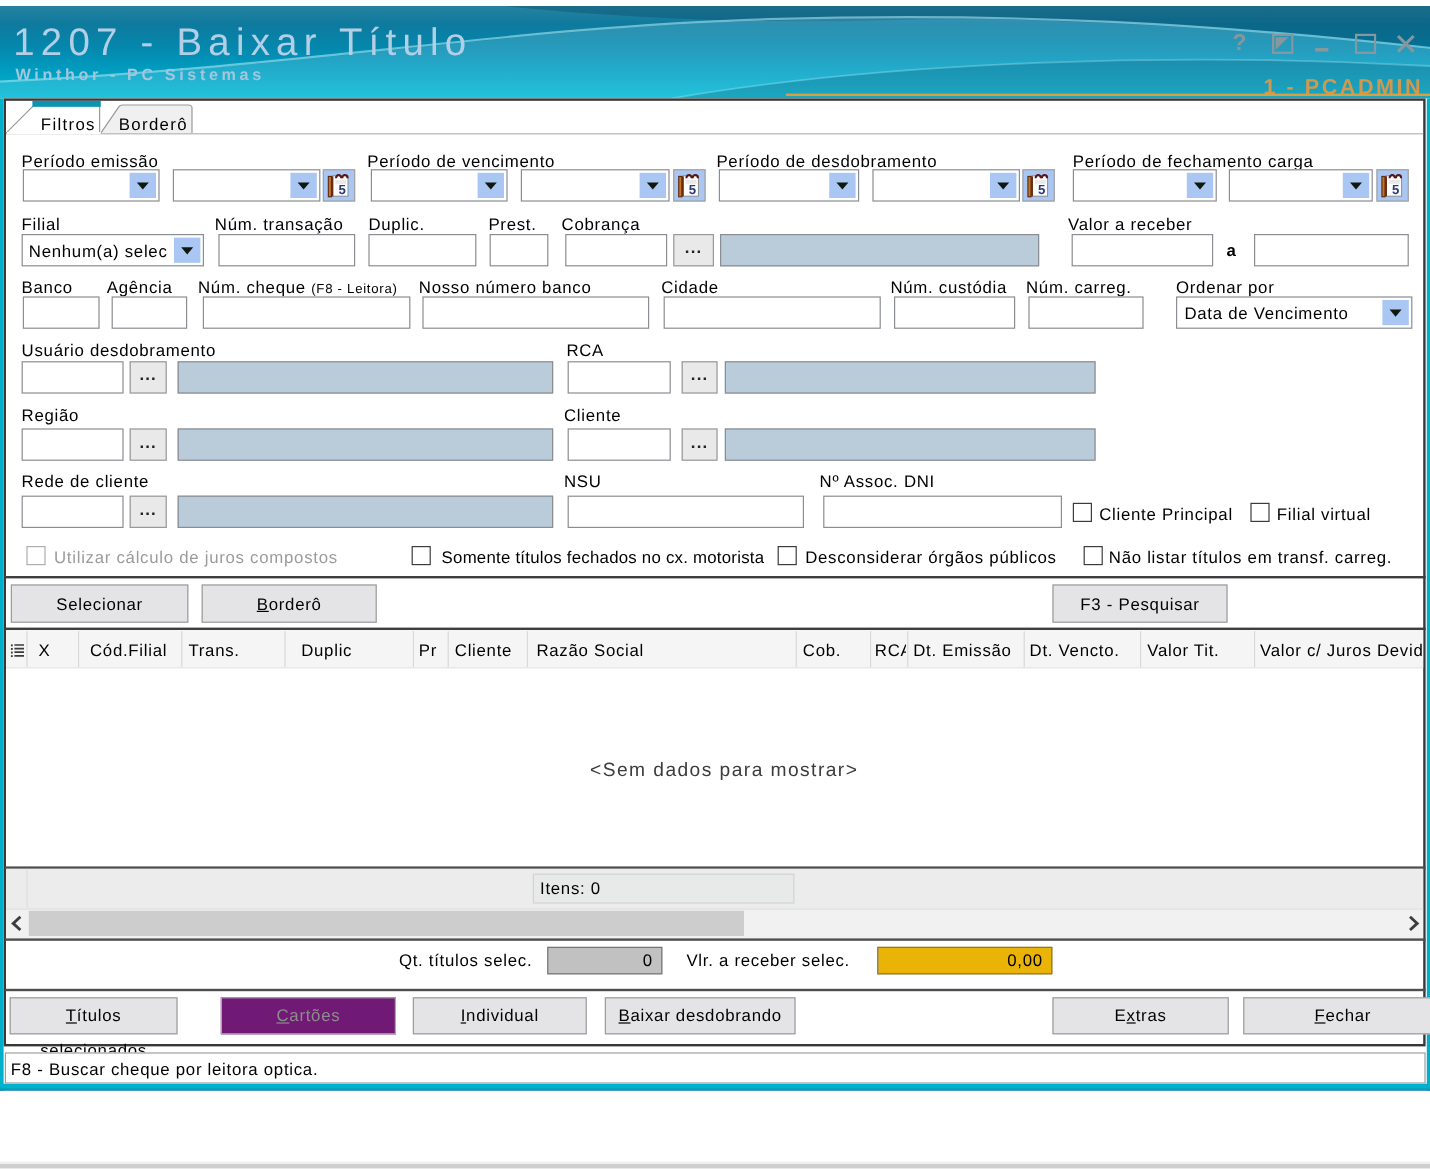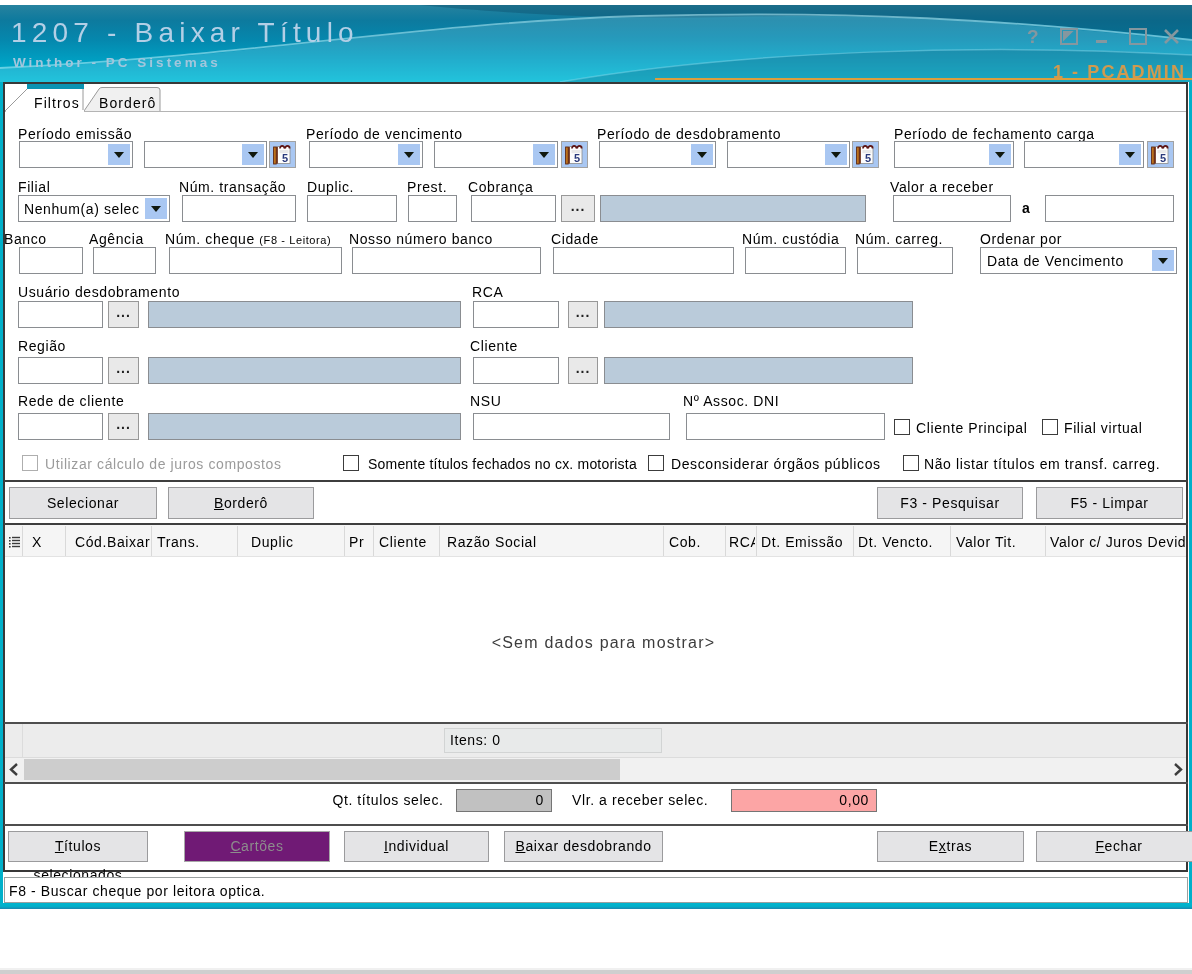--- a/index.html
+++ b/index.html
@@ -34,21 +34,21 @@
 
   <div class="abs" id="titlebar" style="left:0;top:5px;width:1192px;height:77px;overflow:hidden;
      background:linear-gradient(180deg,#27829f 0%,#0d7a9e 20%,#0587ad 45%,#009fc2 72%,#00bad5 100%);">
     <svg width="1192" height="77" style="position:absolute;left:0;top:0;">
       <path d="M420,0 L1192,0 L1192,34 C1030,16 900,8 730,12 C610,15 500,8 420,0 Z" fill="rgba(8,68,96,0.35)"></path>
       <path d="M0,64 C250,52 430,18 640,12 C850,6 1010,16 1192,36 L1192,77 L0,77 Z" fill="rgba(170,235,248,0.20)"></path>
       <path d="M0,63 C250,51 430,17 640,11 C850,5 1010,15 1192,35" stroke="rgba(185,240,250,0.55)" stroke-width="1.8" fill="none"></path>
       <path d="M560,77 C740,46 980,38 1192,50 L1192,77 Z" fill="rgba(6,70,95,0.22)"></path>
       <path d="M560,77 C740,46 980,38 1192,50" stroke="rgba(170,235,248,0.35)" stroke-width="1.5" fill="none"></path>
     </svg>
-    <div class="abs" style="left:11px;top:12px;font-size:28px;letter-spacing:5.2px;color:#b3cfe6;">1207 - Baixar Título</div>
+    <div class="abs" style="left:11px;top:12px;font-size:32px;letter-spacing:5.2px;color:#b3cfe6;">1207 - Baixar Título</div>
     <div class="abs" style="left:13px;top:50px;font-size:13.5px;letter-spacing:3px;font-weight:bold;color:#a3c6dc;">Winthor - PC Sistemas</div>
     <div class="abs" style="left:655px;top:57px;width:531px;text-align:right;font-size:18px;letter-spacing:2.1px;font-weight:bold;color:#d09a4e;">1 - PCADMIN (LOCAL@LOCAL)&nbsp;&nbsp;PCSIS1207&nbsp;&nbsp;Versão&nbsp;&nbsp;29.0.05.017</div>
     <div class="abs" style="left:655px;top:73px;width:537px;height:2px;background:#dd9e3e;"></div>
 
     <div class="abs" style="left:1027px;top:21px;width:14px;font-size:19px;font-weight:bold;color:#85979f;">?</div>
     <svg class="abs" style="left:1060px;top:23px;" width="18" height="17">
         <rect x="1" y="1" width="16" height="15" fill="none" stroke="#85979f" stroke-width="2"></rect>
         <path d="M3,3 L13.6,3 L3,13.6 Z" fill="#85979f"></path>
       </svg>
     <div class="abs" style="left:1096px;top:35px;width:11px;height:3px;background:#85979f;"></div>
@@ -164,21 +164,21 @@
   <div class="inp" style="left:182px;top:195px;width:114px;"></div>
   <div class="inp" style="left:307px;top:195px;width:90px;"></div>
   <div class="inp" style="left:408px;top:195px;width:49px;"></div>
   <div class="inp" style="left:471px;top:195px;width:85px;"></div>
   <div class="btn3" style="left:561px;top:195px;width:34px;">...</div>
   <div class="ro" style="left:600px;top:195px;width:266px;"></div>
   <div class="inp" style="left:893px;top:195px;width:118px;"></div>
   <div class="lbl" style="left:1022px;top:201px;font-weight:bold;">a</div>
   <div class="inp" style="left:1045px;top:195px;width:129px;"></div>
 
-  <div class="lbl" style="left:4px;top:232px;text-align:center;">Banco</div>
+  <div class="lbl" style="left:18px;top:232px;text-align:center;">Banco</div>
   <div class="lbl" style="left:89px;top:232px;">Agência</div>
   <div class="lbl" style="left:165px;top:232px;">Núm. cheque <span style="font-size:11px;">(F8 - Leitora)</span></div>
   <div class="lbl" style="left:349px;top:232px;">Nosso número banco</div>
   <div class="lbl" style="left:551px;top:232px;">Cidade</div>
   <div class="lbl" style="left:742px;top:232px;">Núm. custódia</div>
   <div class="lbl" style="left:855px;top:232px;">Núm. carreg.</div>
   <div class="lbl" style="left:980px;top:232px;">Ordenar por</div>
   <div class="inp" style="left:19px;top:247px;width:64px;"></div>
   <div class="inp" style="left:93px;top:247px;width:63px;"></div>
   <div class="inp" style="left:169px;top:247px;width:173px;"></div>
@@ -228,41 +228,40 @@
   <div class="cblbl" style="left:368px;top:456px;letter-spacing:0.2px;">Somente títulos fechados no cx. motorista</div>
   <div class="cb" style="left:648px;top:455px;"></div>
   <div class="cblbl" style="left:671px;top:456px;">Desconsiderar órgãos públicos</div>
   <div class="cb" style="left:903px;top:455px;"></div>
   <div class="cblbl" style="left:924px;top:456px;">Não listar títulos em transf. carreg.</div>
 
   <div class="hline" style="top:480px;height:2px;"></div>
   <div class="btn" style="left:9px;top:487px;width:148px;">Selecionar</div>
   <div class="btn" style="left:168px;top:487px;width:146px;"><u>B</u>orderô</div>
   <div class="btn" style="left:877px;top:487px;width:146px;">F3 - Pesquisar</div>
-  <div class="btn" style="left:1036px;top:487px;width:147px;">F5 - Limpar</div>
   <div class="hline" style="top:523px;height:2px;"></div>
 
   <div class="abs" style="left:5px;top:525px;width:1181px;height:31px;background:#f5f5f5;"></div>
   <div class="abs" style="left:5px;top:556px;width:1181px;height:1px;background:#e3e3e3;"></div>
   <svg class="abs" style="left:9px;top:536px;" width="12" height="12">
     <g stroke="#3a3a3a" stroke-width="1.4">
         <line x1="3" y1="1.5" x2="11" y2="1.5"></line>
         <line x1="3" y1="4.5" x2="11" y2="4.5"></line>
         <line x1="3" y1="7.5" x2="11" y2="7.5"></line>
         <line x1="3" y1="10.5" x2="11" y2="10.5"></line>
       </g>
     <g fill="#3a3a3a">
         <rect x="0" y="1" width="1.6" height="1.6"></rect>
         <rect x="0" y="4" width="1.6" height="1.6"></rect>
         <rect x="0" y="7" width="1.6" height="1.6"></rect>
         <rect x="0" y="10" width="1.6" height="1.6"></rect>
       </g>
   </svg>
   <div class="hdr" style="left:32px;">X</div>
-  <div class="hdr" style="left:75px;">Cód.Baixar</div>
+  <div class="hdr" style="left:75px;">Cód.Filial</div>
   <div class="hdr" style="left:157px;">Trans.</div>
   <div class="hdr" style="left:251px;">Duplic</div>
   <div class="hdr" style="left:349px;">Pr</div>
   <div class="hdr" style="left:379px;">Cliente</div>
   <div class="hdr" style="left:447px;">Razão Social</div>
   <div class="hdr" style="left:669px;">Cob.</div>
   <div class="hdr" style="left:729px;width:26px;overflow:hidden;">RCA</div>
   <div class="hdr" style="left:761px;">Dt. Emissão</div>
   <div class="hdr" style="left:858px;">Dt. Vencto.</div>
   <div class="hdr" style="left:956px;">Valor Tit.</div>
@@ -295,21 +294,21 @@
     </svg>
   <div class="abs" style="left:24px;top:759px;width:596px;height:21px;background:#cdcdcd;"></div>
   <svg class="abs" style="left:1172px;top:762px;" width="12" height="15">
       <path d="M3,2 L9,7.5 L3,13" stroke="#3d3d3d" stroke-width="2.4" fill="none"></path>
     </svg>
   <div class="hline" style="top:782px;height:2px;background:#4e4e4e;"></div>
 
   <div class="abs" style="left:330px;top:792px;width:116px;text-align:center;font-size:14px;">Qt. títulos selec.</div>
   <div class="abs" style="left:456px;top:789px;width:96px;height:23px;background:#c1c1c1;border:1px solid #757575;text-align:right;line-height:21px;padding-right:7px;font-size:14px;">0</div>
   <div class="abs" style="left:572px;top:792px;font-size:14px;">Vlr. a receber selec.</div>
-  <div class="abs" style="left:731px;top:789px;width:146px;height:23px;background:#fca5a5;border:1px solid #757575;text-align:right;line-height:21px;padding-right:7px;font-size:14px;">0,00</div>
+  <div class="abs" style="left:731px;top:789px;width:146px;height:23px;background:#eab308;border:1px solid #757575;text-align:right;line-height:21px;padding-right:7px;font-size:14px;">0,00</div>
 
   <div class="hline" style="top:824px;height:2px;background:#4e4e4e;"></div>
 
   <div class="btn" style="left:8px;top:831px;width:140px;height:31px;line-height:29px;"><u>T</u>ítulos selecionados</div>
   <div class="btn dis" style="left:184px;top:831px;width:146px;height:31px;line-height:29px;"><u>C</u>artões</div>
   <div class="btn" style="left:344px;top:831px;width:145px;height:31px;line-height:29px;"><u>I</u>ndividual</div>
   <div class="btn" style="left:504px;top:831px;width:159px;height:31px;line-height:29px;"><u>B</u>aixar desdobrando</div>
   <div class="btn" style="left:877px;top:831px;width:147px;height:31px;line-height:29px;">E<u>x</u>tras</div>
   <div class="btn" style="left:1036px;top:831px;width:166px;height:31px;line-height:29px;"><u>F</u>echar</div>
 

